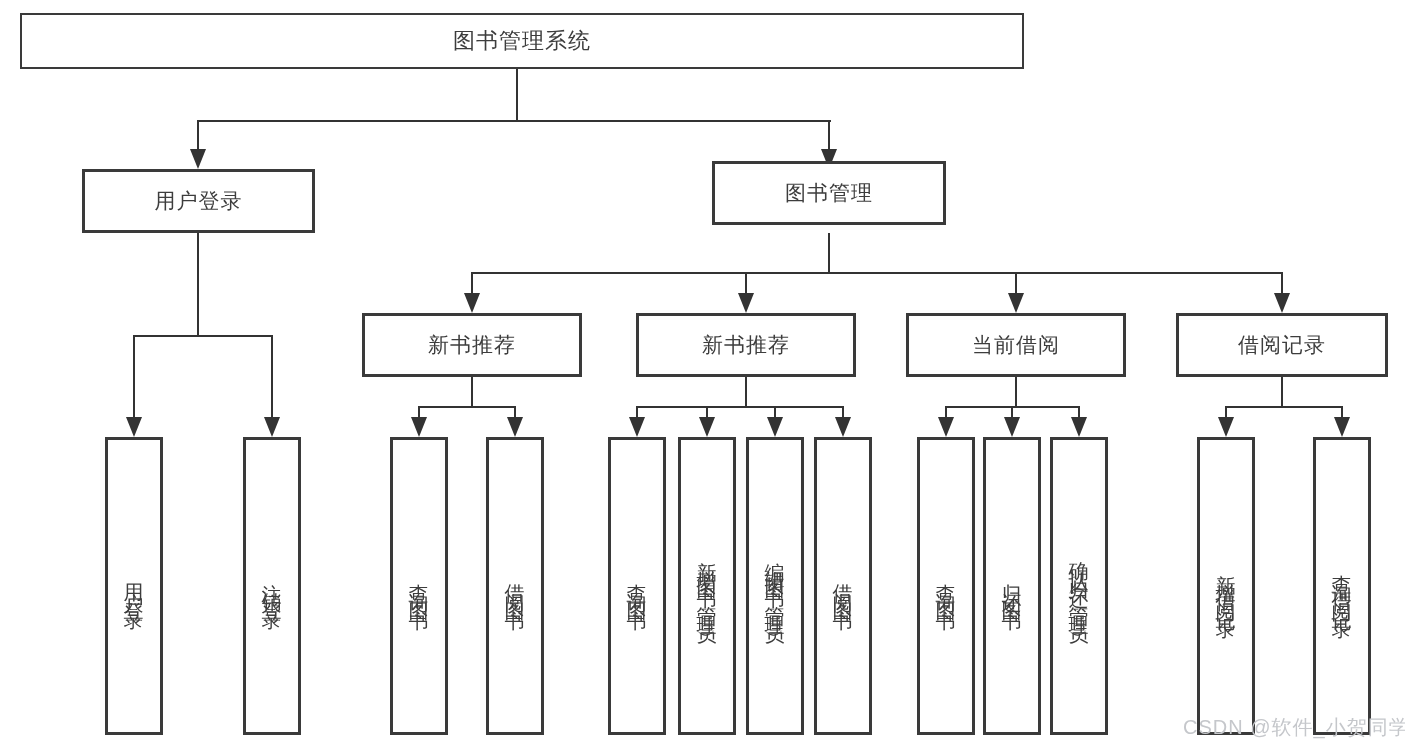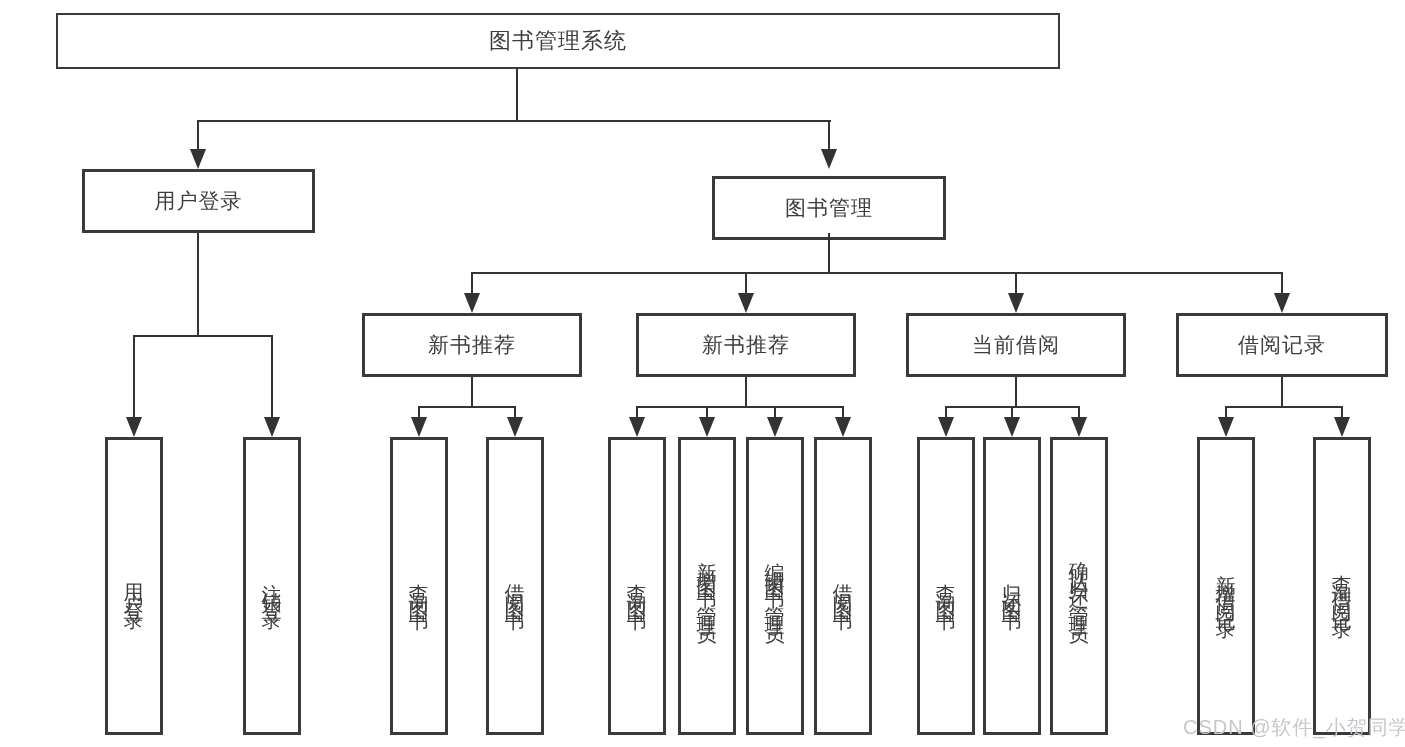--- a/index.html
+++ b/index.html
@@ -66,31 +66,31 @@
     letter-spacing: 1px;
     white-space: nowrap;
     z-index: 5;
   }
 </style>
 </head>
 <body>
 
 <div class="stage">
 
-  <div class="hbox root" style="left:20px; top:13px; width:1004px; height:56px;margin-left:36px;">图书管理系统</div>
+  <div class="hbox root" style="left:20px; top:13px; width:1004px; height:56px;">图书管理系统</div>
 
   <div class="line vline" style="left:516px; top:69px; height:52px;"></div>
   <div class="line hline" style="left:197px; top:120px; width:634px;"></div>
   <div class="line vline" style="left:197px; top:120px; height:31px;"></div>
   <div class="arrow" style="left:190px; top:149px;"></div>
   <div class="line vline" style="left:828px; top:120px; height:31px;"></div>
   <div class="arrow" style="left:821px; top:149px;"></div>
 
   <div class="hbox" style="left:82px; top:169px; width:233px; height:64px;">用户登录</div>
-  <div class="hbox" style="left:712px; top:176px; width:234px; height:64px;">图书管理</div>
+  <div class="hbox" style="left:712px; top:161px; width:234px; height:64px;">图书管理</div>
 
   <div class="line vline" style="left:197px; top:233px; height:104px;"></div>
   <div class="line hline" style="left:133px; top:335px; width:140px;"></div>
   <div class="line vline" style="left:133px; top:335px; height:84px;"></div>
   <div class="arrow" style="left:126px; top:417px;"></div>
   <div class="line vline" style="left:271px; top:335px; height:84px;"></div>
   <div class="arrow" style="left:264px; top:417px;"></div>
 
   <div class="line vline" style="left:828px; top:233px; height:41px;"></div>
   <div class="line hline" style="left:471px; top:272px; width:812px;"></div>

